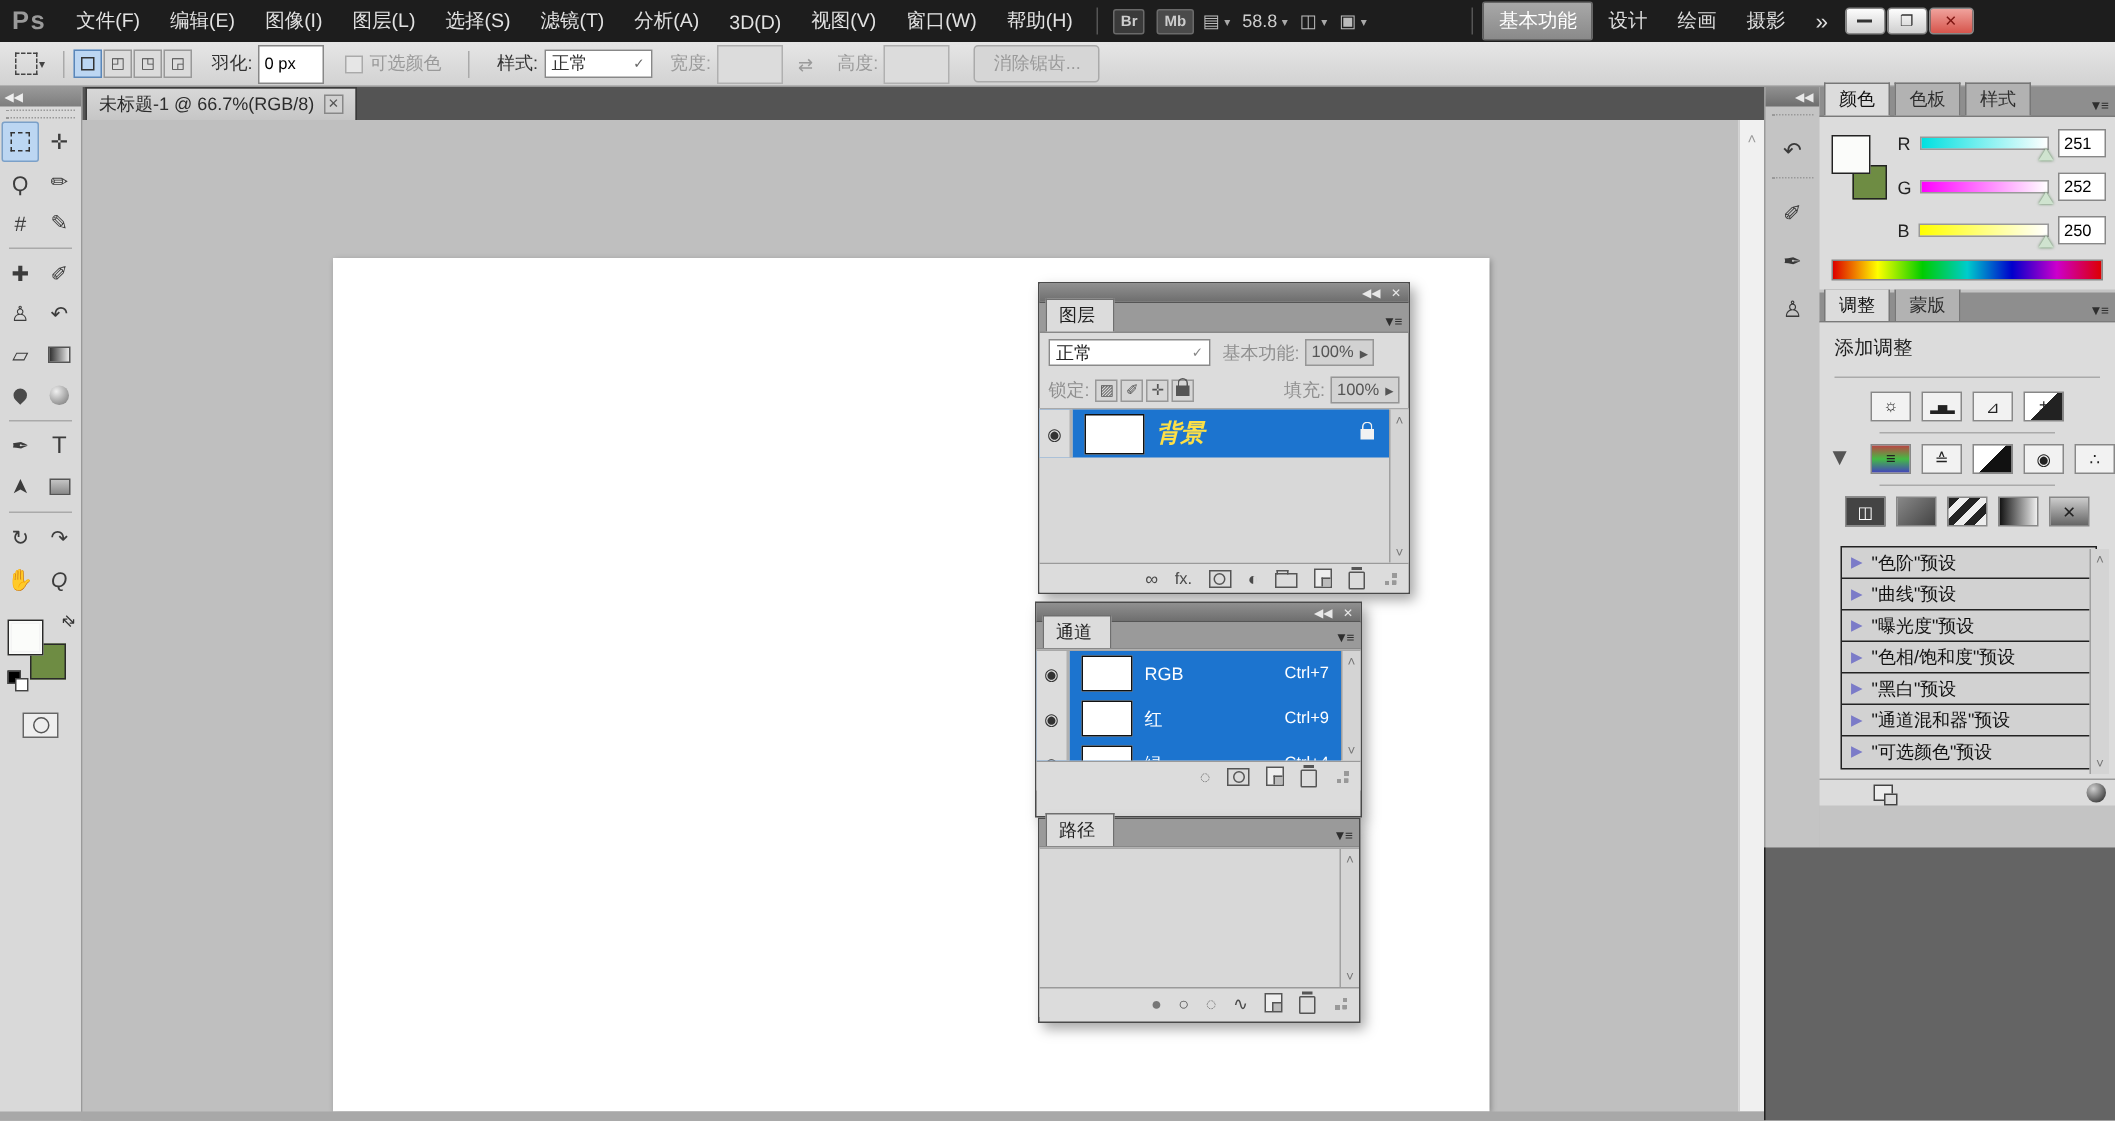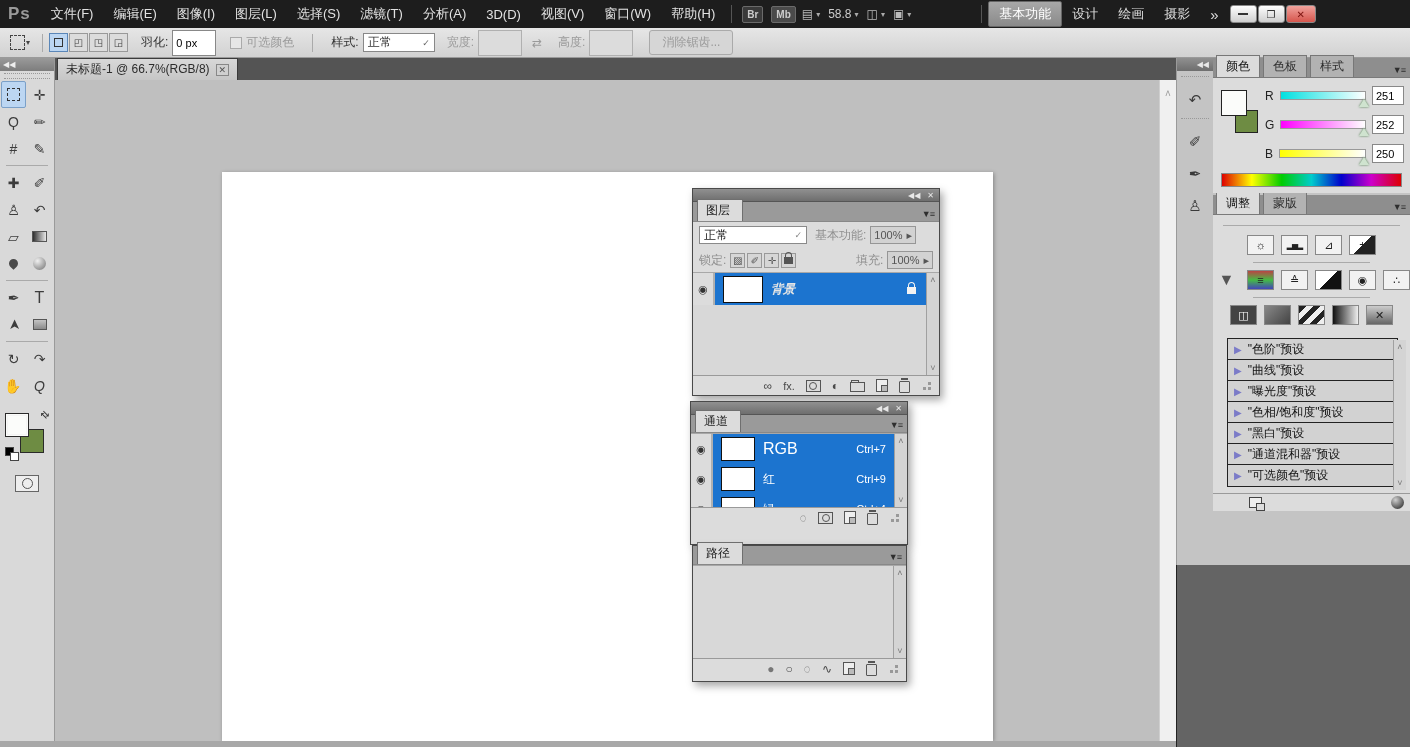--- a/index.html
+++ b/index.html
@@ -288,21 +288,21 @@
       <span class="vbox" style="margin-left:4px">
         <span>100%</span>
         <span>▸</span>
       </span>
     </div>
     <div class="listarea" style="height:103px;display:flex">
       <div style="flex:1">
         <div class="layerrow" style="background: rgb(28, 116, 207);">
           <span class="eyecell">◉</span>
           <span class="thumb" style="width:40px;height:27px"></span>
-          <span style="color:#e5e5e5;font-size:12px;font-style:italic;font-weight:bold">背景</span>
+          <span style="color:#fde047;font-size:16px;font-style:italic;font-weight:bold">背景</span>
           <span style="margin-left:auto;margin-right:10px"><span class="padlock white"></span></span>
         </div>
       </div>
       <div class="scol">
         <span>˄</span>
         <span>˅</span>
       </div>
     </div>
     <div class="pbottom">
       <span>∞</span>
@@ -323,21 +323,21 @@
     </div>
     <div class="ptabs" style="height:18px">
       <span class="ptab">通道</span>
       <span class="pmenu">▼≡</span>
     </div>
     <div class="listarea" style="height:74px;display:flex;overflow:hidden">
       <div style="flex:1">
         <div class="chanrow" style="background: rgb(28, 116, 207);">
           <span class="eyecell">◉</span>
           <span class="thumb" style="width:34px;height:24px"></span>
-          <span style="font-size:16px">RGB</span>
+          <span style="font-size:12px">RGB</span>
           <span style="margin-left:auto;margin-right:8px;font-size:11px">Ctrl+7</span>
         </div>
         <div class="chanrow" style="background: rgb(28, 116, 207);">
           <span class="eyecell">◉</span>
           <span class="thumb" style="width:34px;height:24px"></span>
           <span style="font-size:12px">红</span>
           <span style="margin-left:auto;margin-right:8px;font-size:11px">Ctrl+9</span>
         </div>
         <div class="chanrow" style="background: rgb(28, 116, 207);">
           <span class="eyecell">◉</span>
@@ -431,20 +431,21 @@
       </div>
     </div>
 
     <div style="margin-top:2px">
       <div class="rtabs">
         <span class="rtab active">调整</span>
         <span class="rtab">蒙版</span>
         <span class="pmenu">▼≡</span>
       </div>
       <div class="adjbody">
+        <div class="adjtitle">添加调整</div>
         <div class="adjdiv"></div>
         <div class="adjrow">
           <span class="adjic">☼</span>
           <span class="adjic" style="font-size:8px;letter-spacing:-1px">▂▅▂</span>
           <span class="adjic">⊿</span>
           <span class="adjic" style="background:linear-gradient(135deg,#fff 50%,#222 50%)">±</span>
         </div>
         <div class="adjdiv" style="margin:2px 40px"></div>
         <div class="adjrow">
           <span class="adjic" style="border:none;background:transparent;color:#555;font-size:16px">▼</span>

